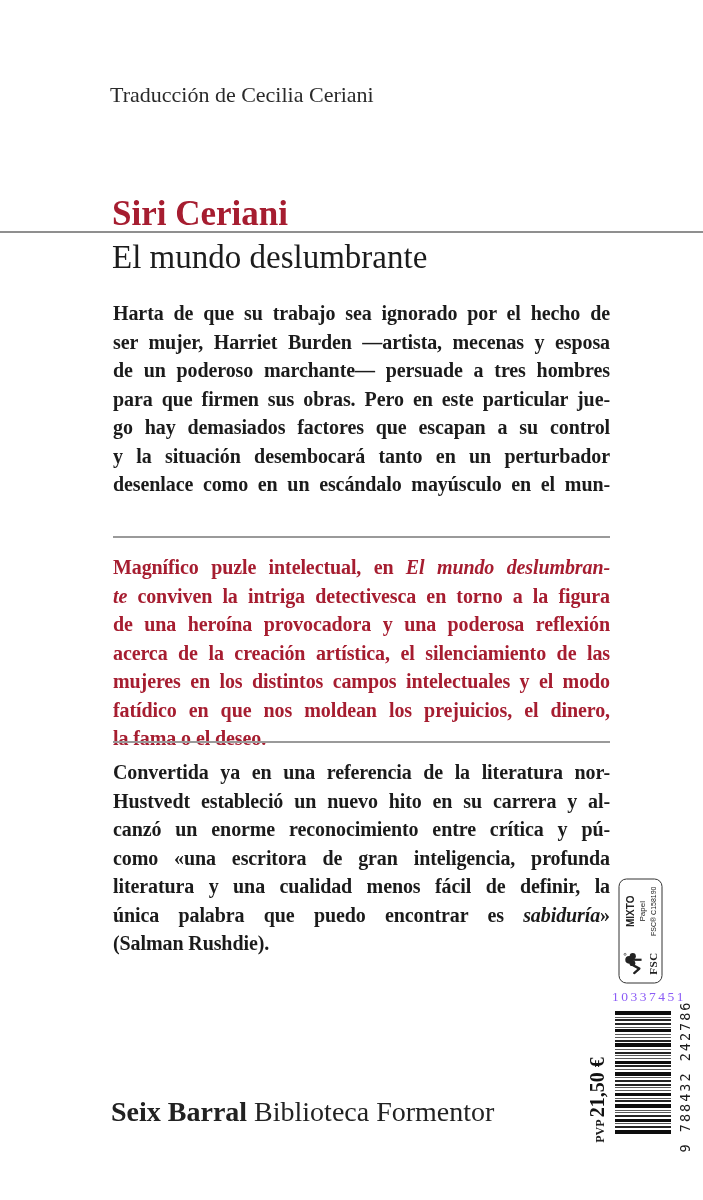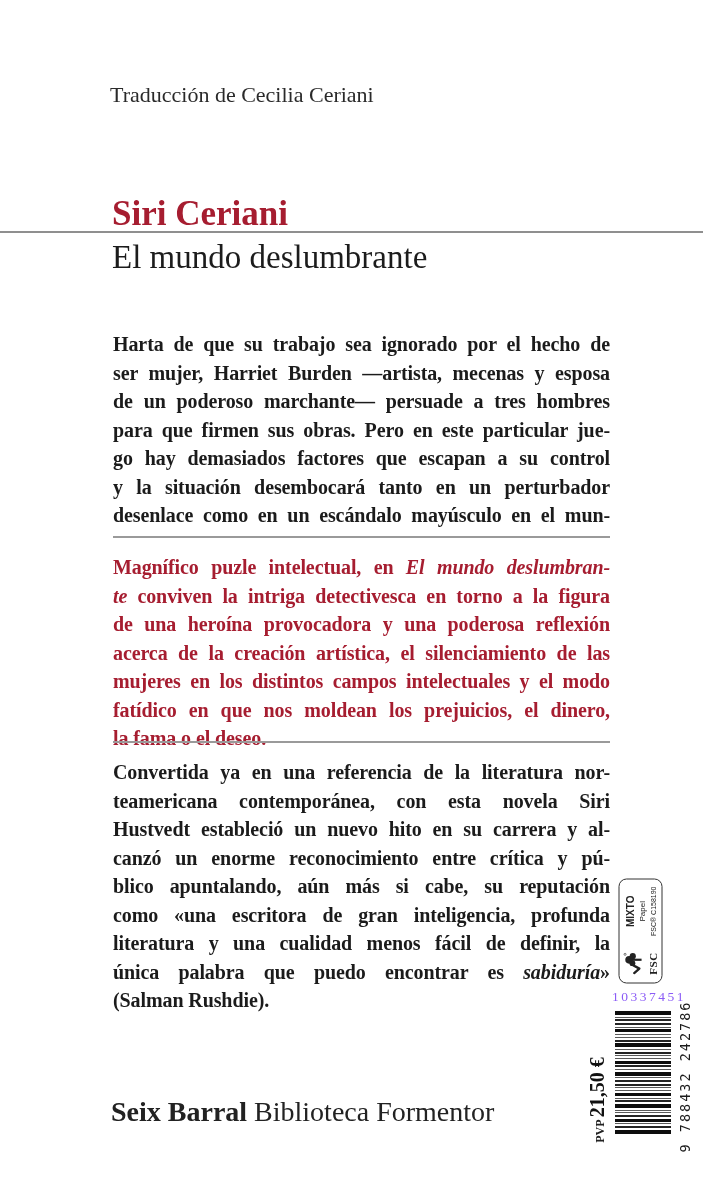--- a/index.html
+++ b/index.html
@@ -57,21 +57,21 @@
 </head>
 <body>
 
 <div class="abs translator">Traducción de Cecilia Ceriani</div>
 
 <div class="abs rule-full"></div>
 
 <div class="abs author">Siri Ceriani</div>
 <div class="abs book-title">El mundo deslumbrante</div>
 
-<div class="abs para" style="top:330px;">
+<div class="abs para" style="top:299px;">
     <div class="tline"><span>Harta de que su trabajo sea ignorado por el hecho de</span></div>
     <div class="tline"><span>ser mujer, Harriet Burden —artista, mecenas y esposa</span></div>
     <div class="tline"><span>de un poderoso marchante— persuade a tres hombres</span></div>
     <div class="tline"><span>para que firmen sus obras. Pero en este particular jue-</span></div>
     <div class="tline"><span>go hay demasiados factores que escapan a su control</span></div>
     <div class="tline"><span>y la situación desembocará tanto en un perturbador</span></div>
     <div class="tline"><span>desenlace como en un escándalo mayúsculo en el mun-</span></div>
   </div>
 
 <div class="abs rule-col" style="top:536px;"></div>
@@ -83,24 +83,22 @@
     <div class="tline"><span>acerca de la creación artística, el silenciamiento de las</span></div>
     <div class="tline"><span>mujeres en los distintos campos intelectuales y el modo</span></div>
     <div class="tline"><span>fatídico en que nos moldean los prejuicios, el dinero,</span></div>
     <div class="tline tlast"><span>la fama o el deseo.</span></div>
   </div>
 
 <div class="abs rule-col" style="top:741px;"></div>
 
 <div class="abs para" style="top:758px;">
     <div class="tline"><span>Convertida ya en una referencia de la literatura nor-</span></div>
-    <div class="tline"><span>teamericana contemporánea, con esta novela Siri</span></div>
     <div class="tline"><span>Hustvedt estableció un nuevo hito en su carrera y al-</span></div>
     <div class="tline"><span>canzó un enorme reconocimiento entre crítica y pú-</span></div>
-    <div class="tline"><span>blico apuntalando, aún más si cabe, su reputación</span></div>
     <div class="tline"><span>como «una escritora de gran inteligencia, profunda</span></div>
     <div class="tline"><span>literatura y una cualidad menos fácil de definir, la</span></div>
     <div class="tline"><span>única palabra que puedo encontrar es </span><span class="em">sabiduría</span><span>»</span></div>
     <div class="tline tlast"><span>(Salman Rushdie).</span></div>
   </div>
 
 <div class="abs brand"><span class="b">Seix Barral</span><span> Biblioteca Formentor</span></div>
 
 <div class="abs rot fsc-label">
   <div class="fsc-left">

